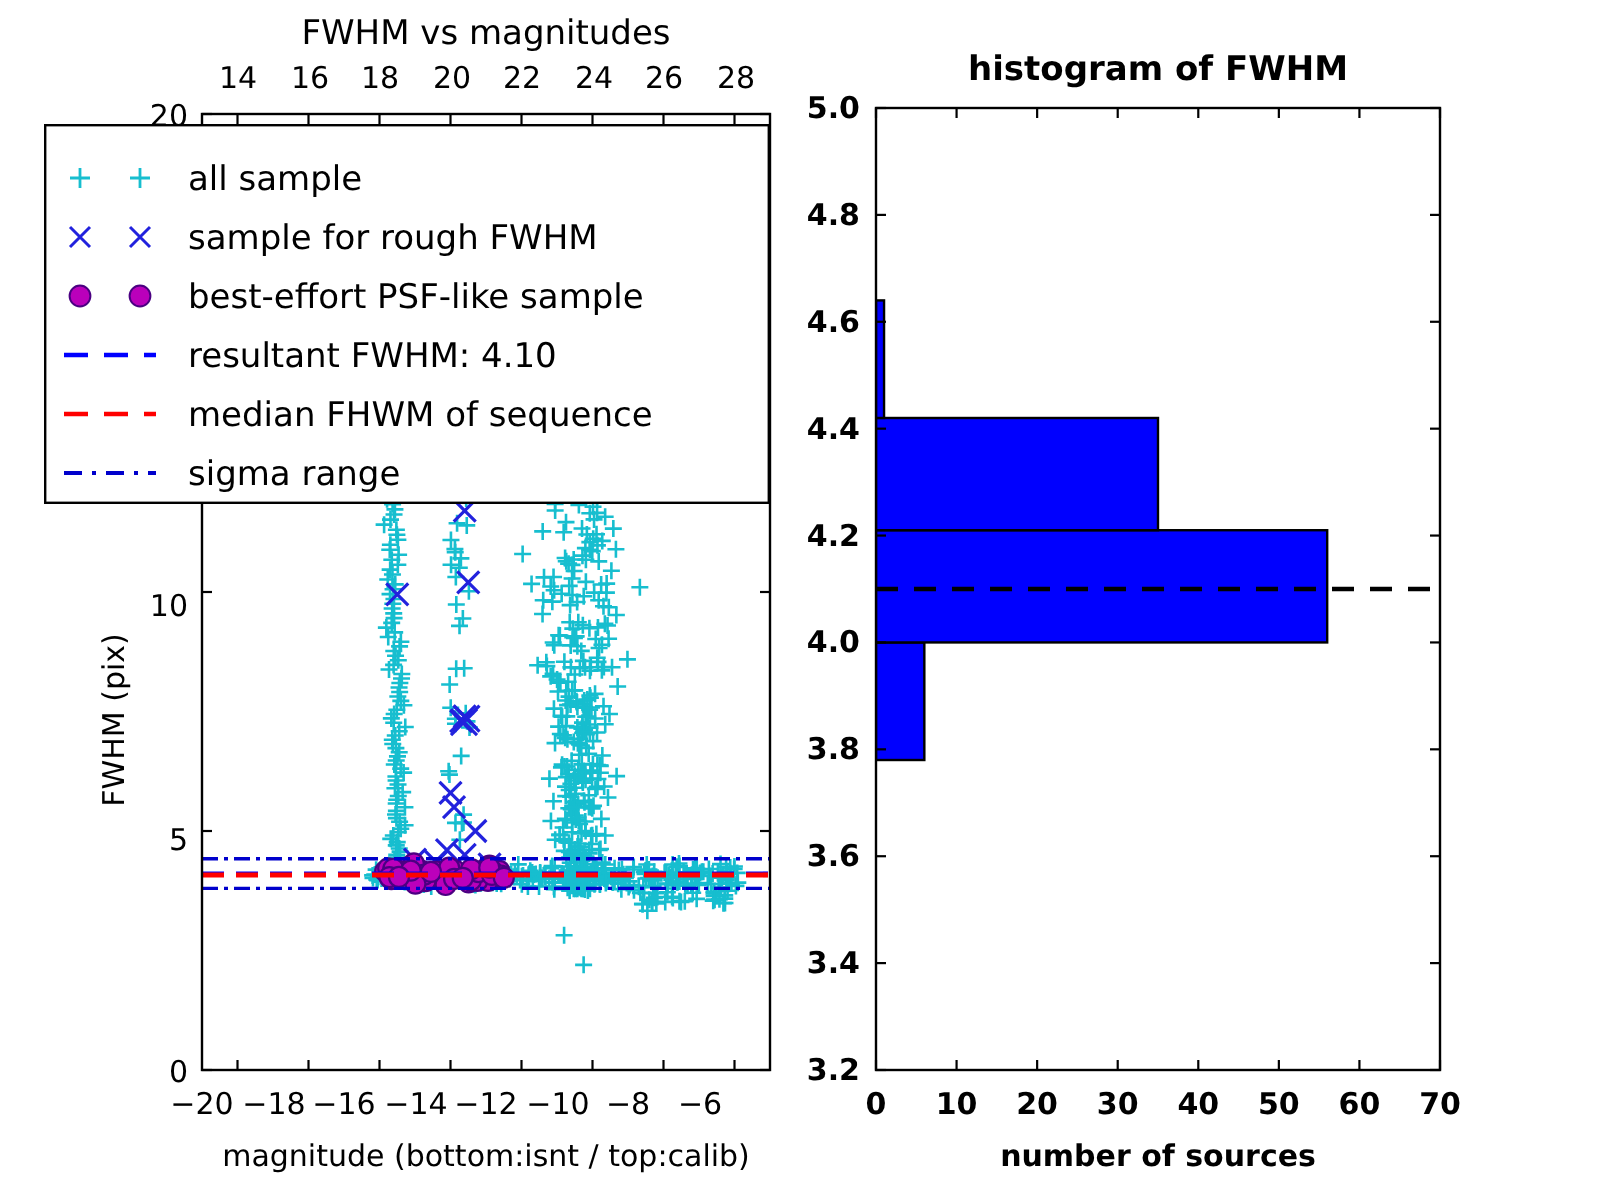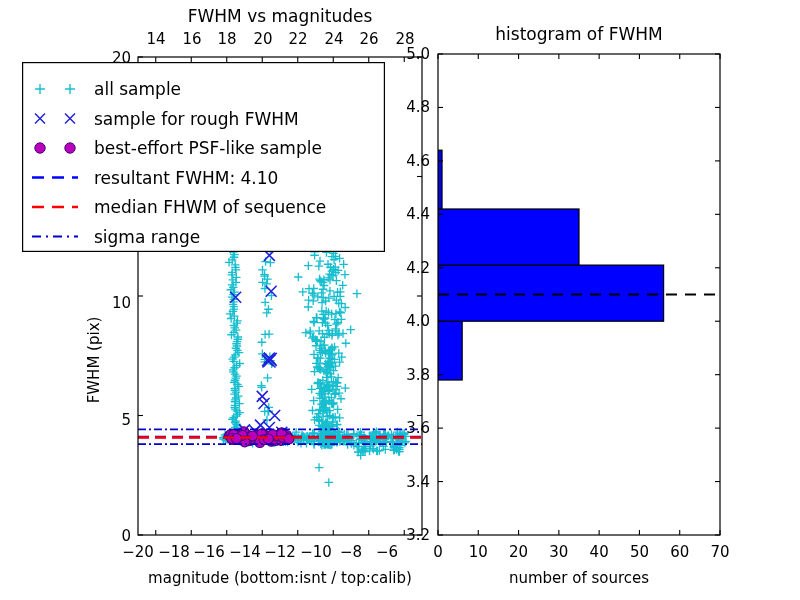--- a/index.html
+++ b/index.html
@@ -14,21 +14,21 @@
   .legend-lbl{font-size:17px;fill:#000;}
   .frame{fill:none;stroke:#000;stroke-width:1.2;}
   .tickline{stroke:#000;stroke-width:1.1;}
   .legendbox{fill:#ffffff;stroke:#000;stroke-width:1.2;}
 </style>
 </head>
 <body>
 
 <div id="root">
 
-  <div class="abs" style="left:0;top:0;width:410px;height:600px;padding-left:37px;">
+  <div class="abs" style="left:0;top:0;width:410px;height:600px;">
     <svg width="410" height="600" viewBox="0 0 410 600">
 
       <text class="title-lbl" x="243" y="22" text-anchor="middle">FWHM vs magnitudes</text>
 
       <g>
         <text class="tick-lbl" x="119" y="44" text-anchor="middle">14</text>
         <text class="tick-lbl" x="155" y="44" text-anchor="middle">16</text>
         <text class="tick-lbl" x="190" y="44" text-anchor="middle">18</text>
         <text class="tick-lbl" x="226" y="44" text-anchor="middle">20</text>
         <text class="tick-lbl" x="261" y="44" text-anchor="middle">22</text>
@@ -996,21 +996,21 @@
           <line x1="10" x2="56" y1="115.5" y2="115.5" stroke="#0000ff" stroke-width="2.3" stroke-dasharray="12,8"></line>
           <text x="72" y="121.5" class="legend-lbl">resultant FWHM: 4.10</text>
           <line x1="10" x2="56" y1="145" y2="145" stroke="#ff0000" stroke-width="2.3" stroke-dasharray="12,8"></line>
           <text x="72" y="151" class="legend-lbl">median FHWM of sequence</text>
           <line x1="10" x2="56" y1="174.5" y2="174.5" stroke="#0000cc" stroke-width="2" stroke-dasharray="9,5,2,5"></line>
           <text x="72" y="180.5" class="legend-lbl">sigma range</text>
         </g>
     </svg>
   </div>
 
-  <div class="abs" style="left:390px;top:0;width:410px;height:600px;">
+  <div class="abs" style="left:390px;top:0;width:410px;height:600px;font-weight:bold;">
     <svg width="410" height="600" viewBox="0 0 410 600">
 
       <text class="title-lbl" x="189" y="40" text-anchor="middle">histogram of FWHM</text>
 
       <g id="right-yticklabels">
           <text x="40" y="540" class="tick-lbl" text-anchor="end">3.2</text>
           <text x="40" y="486.5555555555555" class="tick-lbl" text-anchor="end">3.4</text>
           <text x="40" y="433.11111111111114" class="tick-lbl" text-anchor="end">3.6</text>
           <text x="40" y="379.66666666666663" class="tick-lbl" text-anchor="end">3.8</text>
           <text x="40" y="326.2222222222223" class="tick-lbl" text-anchor="end">4.0</text>

